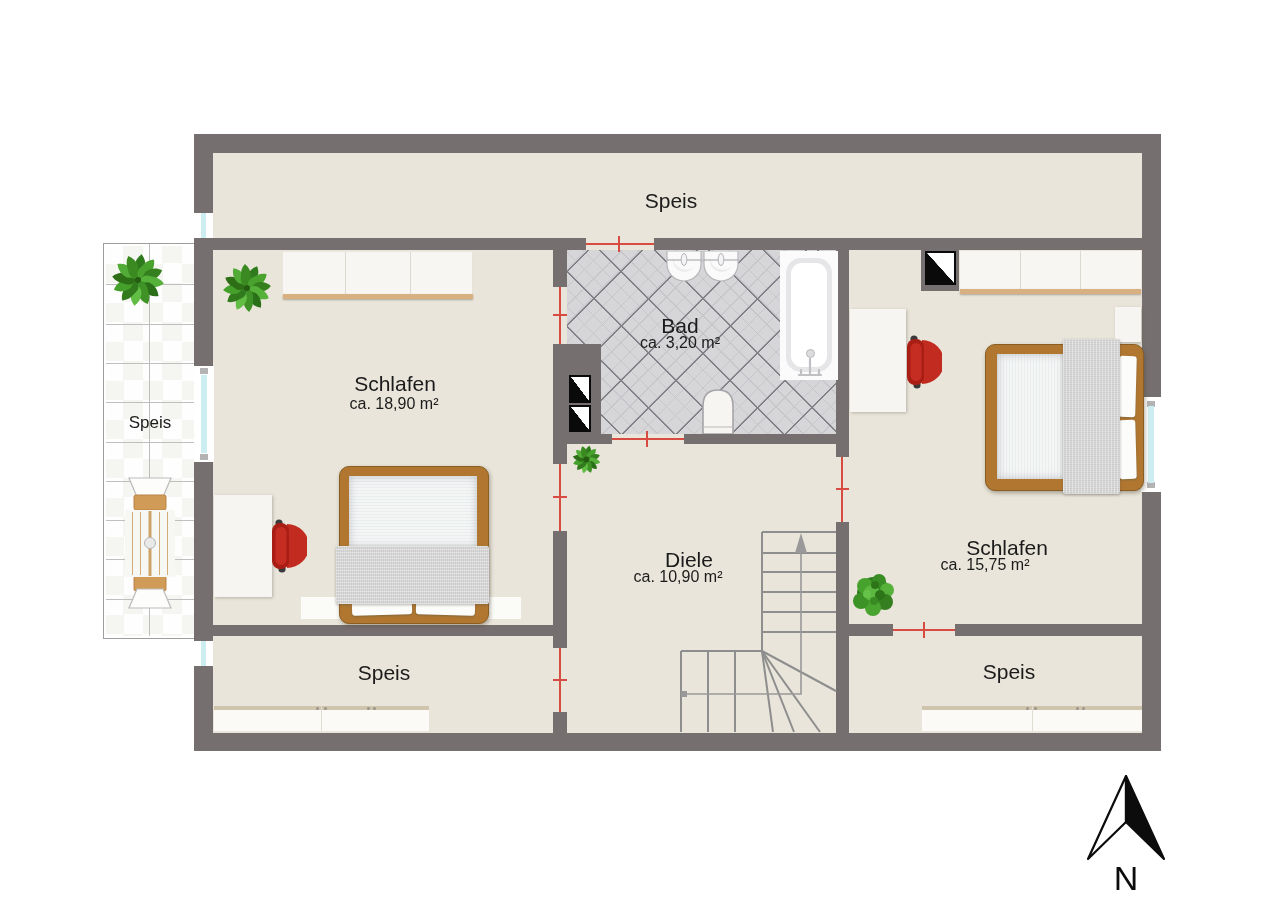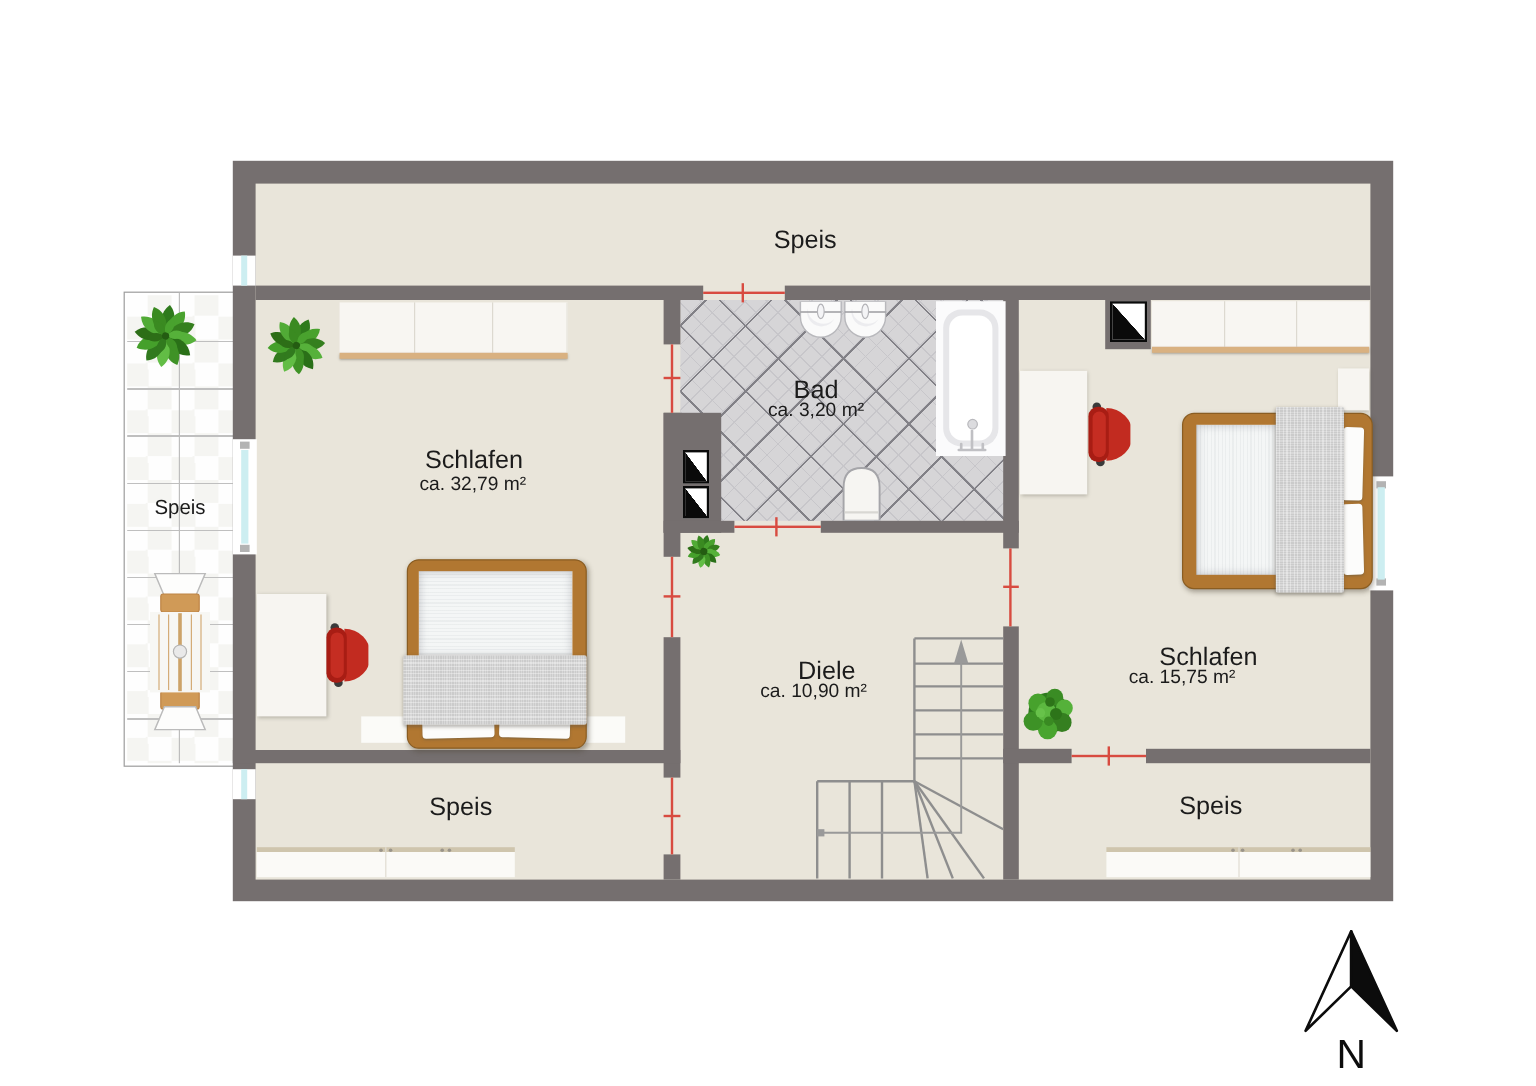--- a/index.html
+++ b/index.html
@@ -342,21 +342,21 @@
 
 <svg class="abs" style="left:1084px;top:770px;" width="85" height="125" viewBox="0 0 85 125">
       <polygon points="42,6 4,89 42,52" fill="#ffffff" stroke="#0c0c0c" stroke-width="2.2" stroke-linejoin="round"></polygon>
       <polygon points="42,6 80,89 42,52" fill="#0c0c0c" stroke="#0c0c0c" stroke-width="2.2" stroke-linejoin="round"></polygon>
       <text x="42" y="120" text-anchor="middle" font-family="Liberation Sans,sans-serif" font-size="34" fill="#0c0c0c">N</text>
     </svg>
 
 <div class="lbl" style="left:671px;top:189px;">Speis</div>
 
 <div class="lbl" style="left:395px;top:372px;">Schlafen</div>
-<div class="sub" style="left:394px;top:395px;">ca. 32,79 m²</div>
+<div class="sub" style="left:394px;top:395px;">ca. 18,90 m²</div>
 
 <div class="lbl" style="left:680px;top:314px;">Bad</div>
 <div class="sub" style="left:680px;top:334px;">ca. 3,20 m²</div>
 
 <div class="lbl" style="left:677px;top:548px;margin-left:12px;">Diele</div>
 <div class="sub" style="left:678px;top:568px;">ca. 10,90 m²</div>
 
 <div class="lbl" style="left:1007px;top:536px;">Schlafen</div>
 <div class="sub" style="left:985px;top:556px;">ca. 15,75 m²</div>
 

